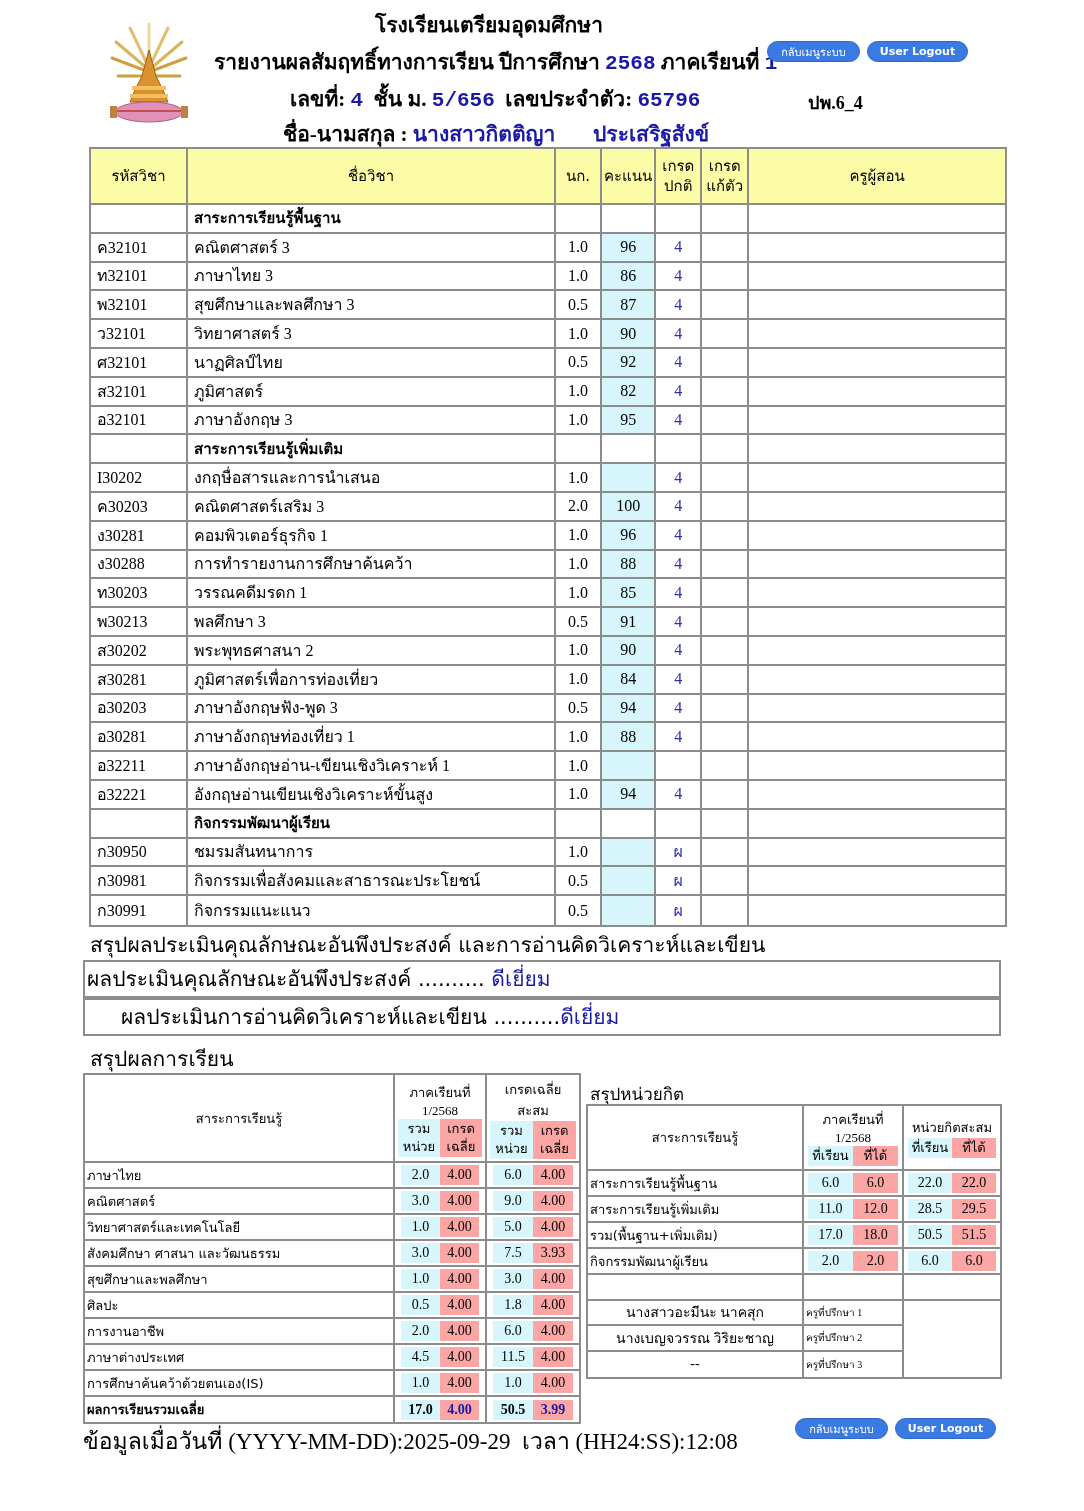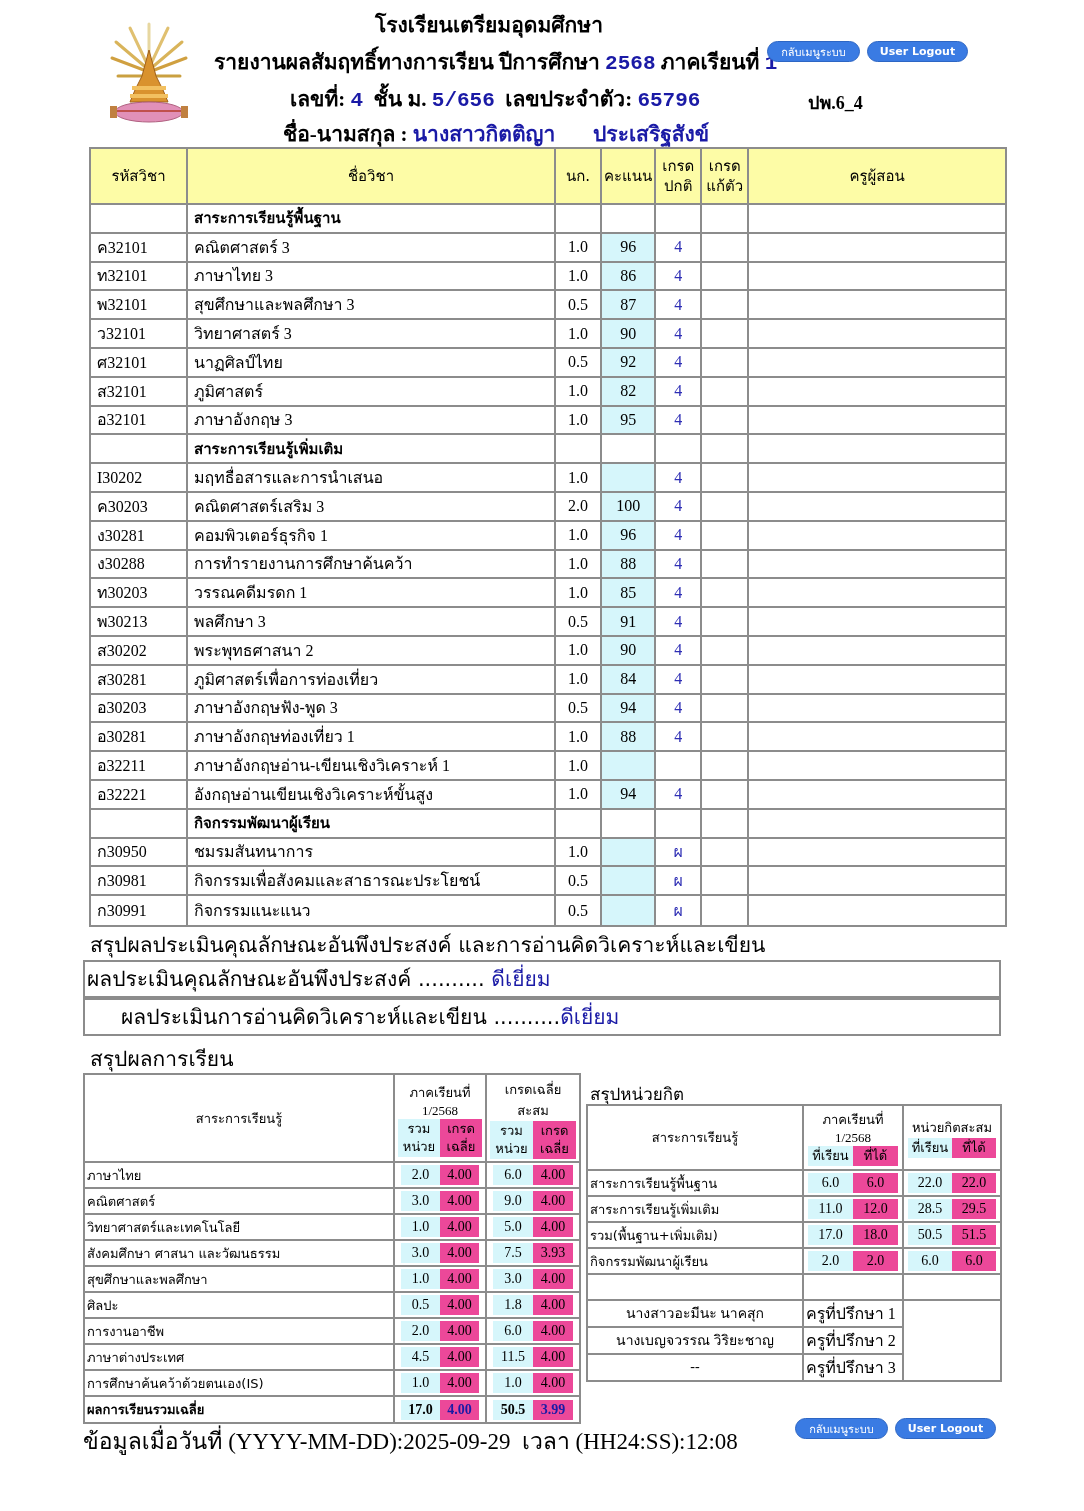--- a/index.html
+++ b/index.html
@@ -48,35 +48,35 @@
   #sum { left: 83px; top: 1073px; width: 498px; }
   #sum td { font-size: 14px; height: 25.3px; padding: 0 4px; }
   #sum th { font-family: "DejaVu Sans", sans-serif; font-size: 13px; }
   #sum td.lbl { font-family: "DejaVu Sans", sans-serif; font-size: 13px; padding: 0 2px; }
   #sum td.pair { padding: 2px 6px; }
   #sum tr:last-child td { border-bottom-width: 0; }
   #sum td:last-child, #sum th:last-child { border-right-width: 0; }
   .pairbox { display: flex; width: 100%; height: 20px; }
   .pairbox span { flex: 1; text-align: center; line-height: 20px; }
   .cy { background: #d6f6fb; }
-  .yl { background: #ec4899; font-family: Liberation Serif, serif; }
+  .yl { background: #fca5a5; font-family: Liberation Serif, serif; }
   .hsub { display: flex; width: 100%; }
   .hsub span { flex: 1; text-align: center; line-height: 18px; padding: 1px 0; }
   #sum tr.total td { font-weight: bold; }
   #sum tr.total td.lbl { font-weight: bold; margin-top: 48px; }
   #sum tr.total .yl { color: #1a1aa6; }
 
   #credit-title { left: 590px; top: 1080px; font-size: 17px; }
   #credit { left: 586px; top: 1104px; width: 416px; }
   #credit td { font-size: 14px; height: 25.5px; padding: 0 2px; }
   #credit th { font-family: "DejaVu Sans", sans-serif; font-size: 13px; }
   #credit td.lbl { font-family: "DejaVu Sans", sans-serif; font-size: 13px; }
   #credit td.pair { padding: 2px 4px; }
   #credit td.adv-name { text-align: center; font-size: 14px; }
-  #credit td.adv-role { font-size: 16px; }
+  #credit td.adv-role { font-size: 10px; }
   #credit tr:last-child td { border-bottom-width: 0; }
   #credit td.last, #credit th.last { border-right-width: 0; }
 
   #footer-ts { position: absolute; left: 83px; top: 1423px; font-size: 23px; white-space: nowrap; }
 </style>
 </head>
 <body>
 
 <div class="logo">
   <svg width="82" height="110" viewBox="0 0 82 110">
@@ -223,21 +223,21 @@
         <td></td>
         <td class="sec">สาระการเรียนรู้เพิ่มเติม</td>
         <td></td>
         <td></td>
         <td></td>
         <td></td>
         <td></td>
       </tr>
       <tr>
         <td>I30202</td>
-        <td>มฤทธื่อสารและการนำเสนอ</td>
+        <td>งกฤษื่อสารและการนำเสนอ</td>
         <td class="c">1.0</td>
         <td class="score"></td>
         <td class="grade">4</td>
         <td class="c"></td>
         <td></td>
       </tr>
       <tr>
         <td>ค30203</td>
         <td>คณิตศาสตร์เสริม 3</td>
         <td class="c">2.0</td>

